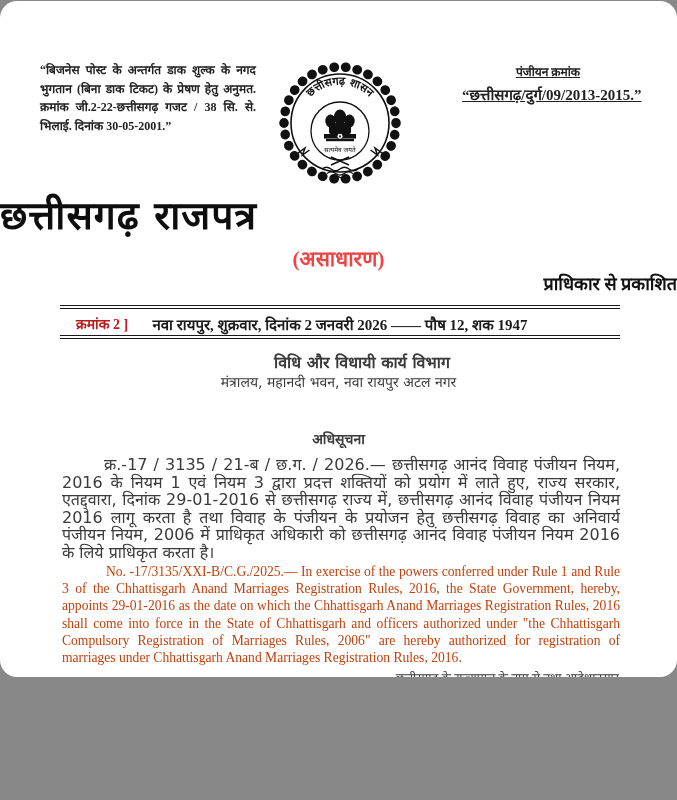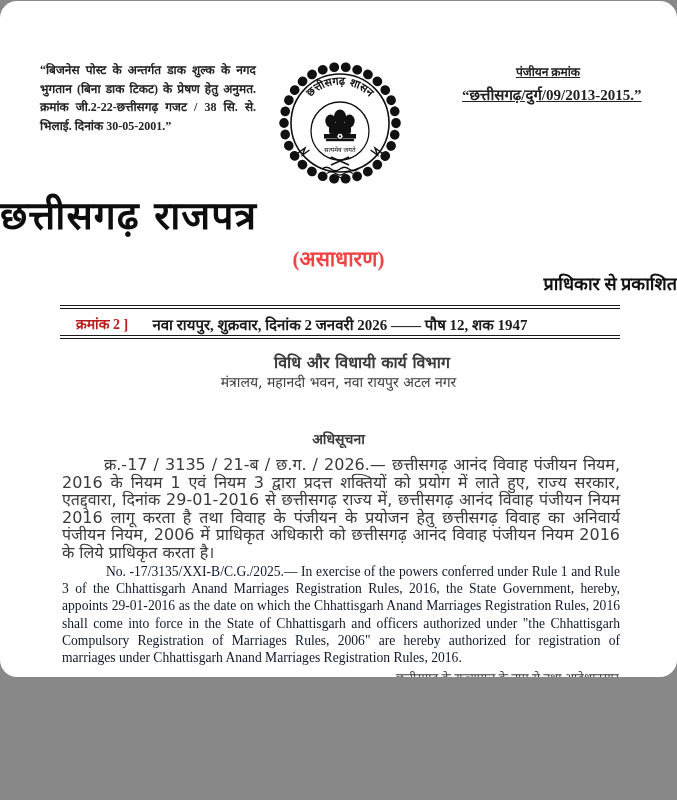--- a/index.html
+++ b/index.html
@@ -67,21 +67,21 @@
   
   .para-hi {
     position: absolute; left: 62px; right: 57px; top: 455px;
     font-family: "DejaVu Sans", sans-serif;
     font-size: 16px; line-height: 17.6px; text-align: justify;
     text-indent: 42px; color: #3a3a3a;
   }
   .para-en {
     position: absolute; left: 62px; right: 57px; top: 562px;
     font-size: 13.6px; line-height: 17.2px; text-align: justify;
-    text-indent: 44px; color: #0f172a;
+    text-indent: 44px; color: #c2410c;
   }
   
   .signature {
     position: absolute; right: 55px; top: 667px; width: 320px;
     text-align: right; font-family: Liberation Serif, serif;
     font-size: 12.4px; line-height: 20px; color: #3a3a3a;
   }
   .sig-name { font-weight: bold; color: #2e2e2e; }
 </style>
 </head>

